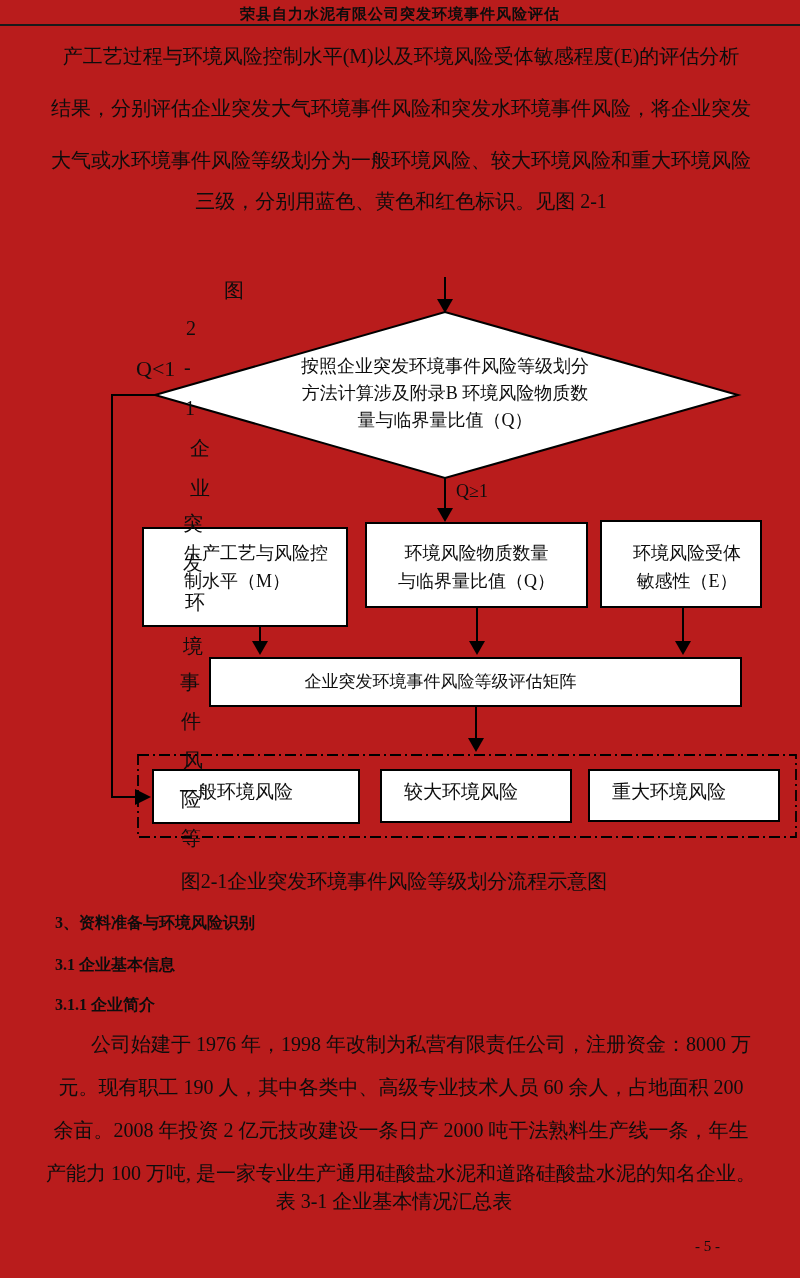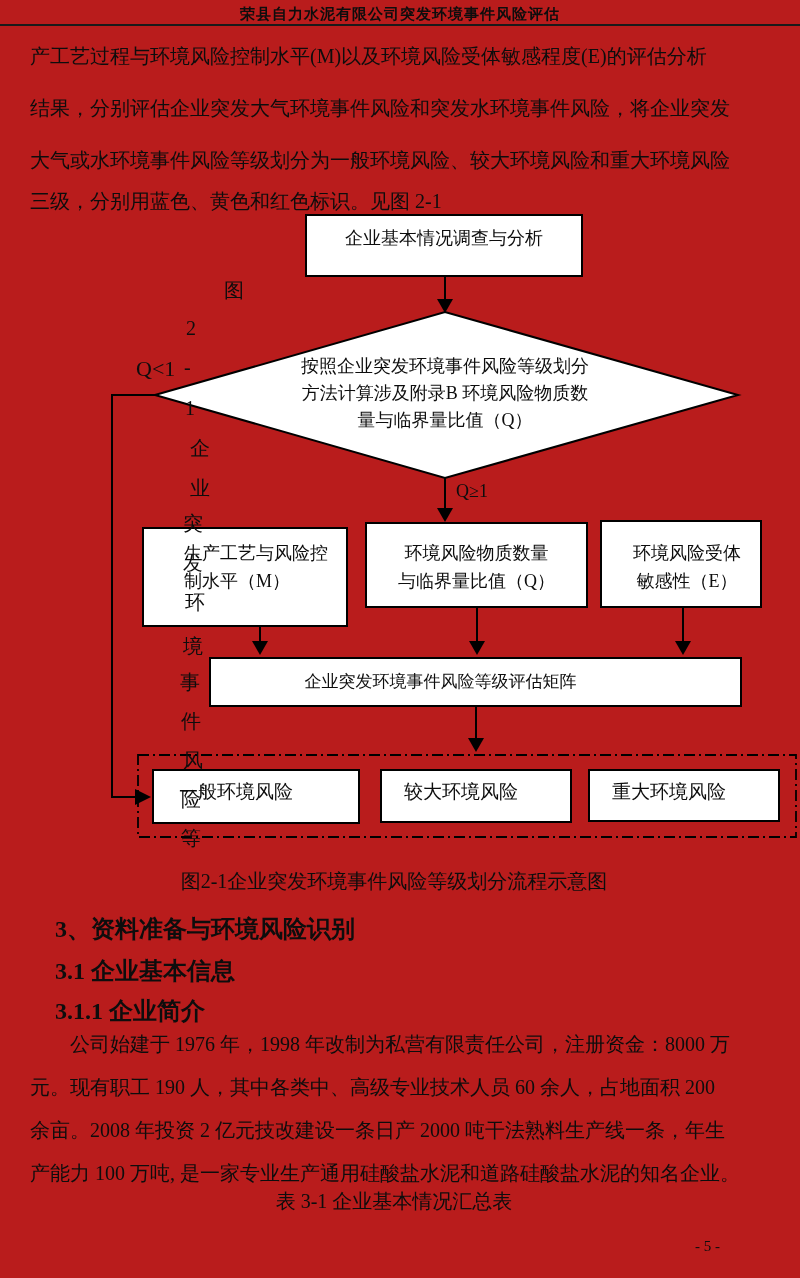--- a/index.html
+++ b/index.html
@@ -1,29 +1,29 @@
 <!DOCTYPE html>
 <html><head>
 <meta charset="utf-8">
 <style>
   html,body{margin:0;padding:0;background:#fff;}
   .page{
     position:relative;width:800px;height:1278px;background:#b91c1c;
     font-family:"Liberation Serif","DejaVu Serif",serif;color:#0d0d0d;overflow:hidden;
   }
-  .abs{position:absolute;}
+  .abs{position:absolute;text-align:center;}
   .hdr-title{top:5px;left:0;right:0;text-align:center;font-size:15px;letter-spacing:1px;font-weight:700;}
   .hdr-rule{top:24px;left:0;right:0;height:2px;background:#1a1a1a;}
   .para-line{left:30px;right:28px;font-size:20px;white-space:nowrap;}
   .box{position:absolute;border:2px solid #000;background:#fff;box-sizing:border-box;
        font-size:18px;line-height:28px;text-align:center;z-index:3;}
   .diamond-text{z-index:4;text-align:center;font-size:18px;line-height:27px;white-space:nowrap;}
   .flow-label{z-index:4;font-size:18px;}
   .side-char{z-index:6;font-size:20px;line-height:20px;}
-  .heading{left:55px;font-size:24px;font-weight:700;white-space:nowrap;}
+  .heading{left:55px;font-size:16px;font-weight:700;white-space:nowrap;}
   .caption{left:0;right:12px;text-align:center;font-size:18px;}
   svg.connectors{position:absolute;top:0;left:0;z-index:2;}
 </style>
 </head>
 <body>
 
 <div class="page">
 
   <div class="abs hdr-title">荣县自力水泥有限公司突发环境事件风险评估</div>
   <div class="abs hdr-rule"></div>
@@ -66,21 +66,20 @@
     </g>
 
     <g>
       <line x1="476" y1="707" x2="476" y2="738" stroke="#000" stroke-width="2"></line>
       <polygon points="468,738 484,738 476,752" fill="#000"></polygon>
     </g>
 
     <rect x="138" y="755" width="658" height="82" fill="none" stroke="#000" stroke-width="1.8" stroke-dasharray="11 4 2 4"></rect>
   </svg>
 
-  <div class="box" style="left:305px;top:214px;width:278px;height:63px;padding-top:8px;">企业基本情况调查与分析</div>
 
   <div class="abs diamond-text" style="left:245px;top:353px;width:400px;">
     <div>按照企业突发环境事件风险等级划分</div>
     <div>方法计算涉及附录B 环境风险物质数</div>
     <div>量与临界量比值（Q）</div>
   </div>
 
   <div class="abs flow-label" style="left:136px;top:356px;font-size:22px;">Q&lt;1</div>
   <div class="abs flow-label" style="left:456px;top:481px;">Q≥1</div>
 

